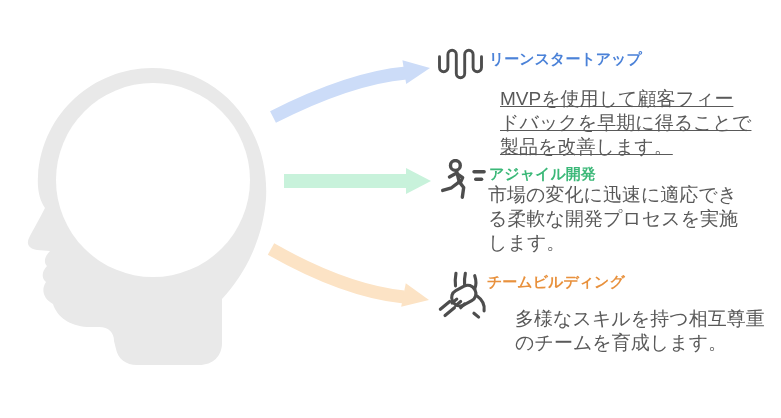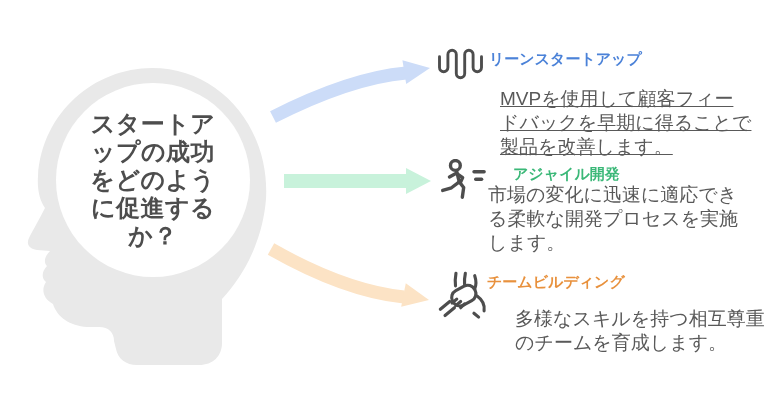--- a/index.html
+++ b/index.html
@@ -68,25 +68,20 @@
     </g>
 
     <g>
       <path d="M271 249 Q345 291 404 297" stroke-width="13" fill="none" style="stroke: rgb(252, 227, 197);"></path>
       <g transform="translate(429,300) rotate(11)">
         <path d="M0 0 L-26 -12 L-26 12 Z" style="fill: rgb(252, 227, 197);"></path>
       </g>
     </g>
   </svg>
 
-  <div class="question" style="color: rgb(77, 77, 77);">スタートア
-ップの成功
-をどのよう
-に促進する
-か？</div>
 
   <div class="branch">
     <span class="b-icon" style="left:437px; top:46px;">
       <svg width="47" height="36" viewBox="0 0 39 30">
         <path class="ic" d="M2 9 L2 18 A3.5 3.5 0 0 0 9 18 L9 7 A3.5 3.5 0 0 1 16 7
                             L16 23 A3.5 3.5 0 0 0 23 23 L23 7 A3.5 3.5 0 0 1 30 7
                             L30 18 A3.5 3.5 0 0 0 37 18 L37 9"></path>
       </svg>
     </span>
     <span class="b-title" style="left: 489px; top: 50px; color: rgb(75, 130, 216);">リーンスタートアップ</span>
@@ -103,21 +98,21 @@
           <path d="M12.2 7 C12.8 9.5 13.2 11.5 13.8 13.5"></path>
           <path d="M12 8.4 L8 10.6"></path>
           <path d="M12.4 8.6 L15.8 11 L14.6 13.6"></path>
           <path d="M13.8 13.5 L16.4 16.8 L15.6 22.6"></path>
           <path d="M13.8 13.5 L9.2 17 L4 18.6"></path>
           <path d="M22.5 7.5 L28.5 7.5"></path>
           <path d="M23.5 12 L27 12"></path>
         </g>
       </svg>
     </span>
-    <span class="b-title" style="left: 489px; top: 165px; color: rgb(59, 184, 120); margin-left: 24px;">アジャイル開発</span>
+    <span class="b-title" style="left: 489px; top: 165px; color: rgb(59, 184, 120);">アジャイル開発</span>
     <span class="b-desc" style="left: 488px; top: 183px; color: rgb(89, 89, 89);">市場の変化に迅速に適応でき
 る柔軟な開発プロセスを実施
 します。</span>
   </div>
 
   <div class="branch">
     <span class="b-icon" style="left:436px; top:271px;">
       <svg width="54" height="50" viewBox="0 0 34 32">
         <g class="ic" style="stroke-width:2">
           <path d="M12.5 1.5 C12 4.5 11.8 7 12.2 9.5"></path>

